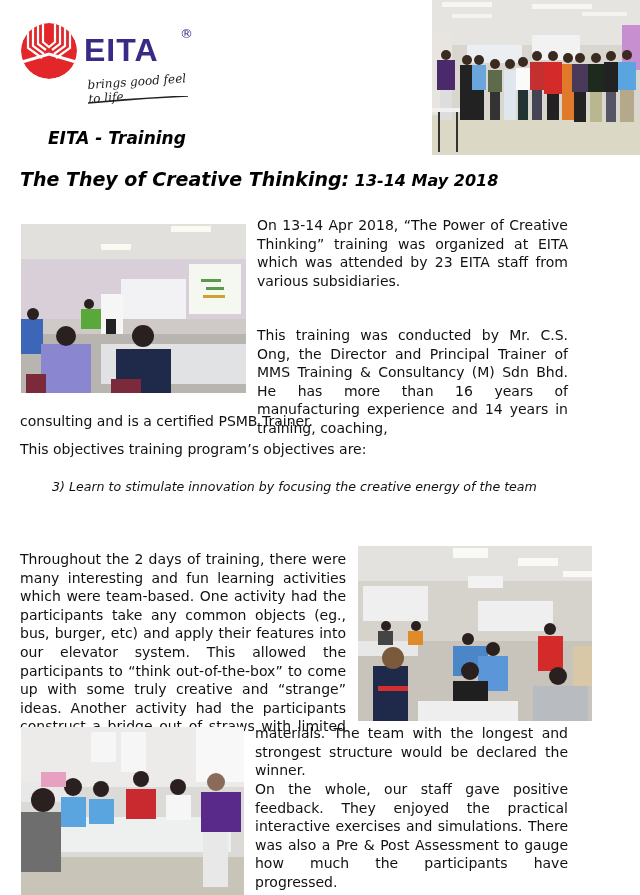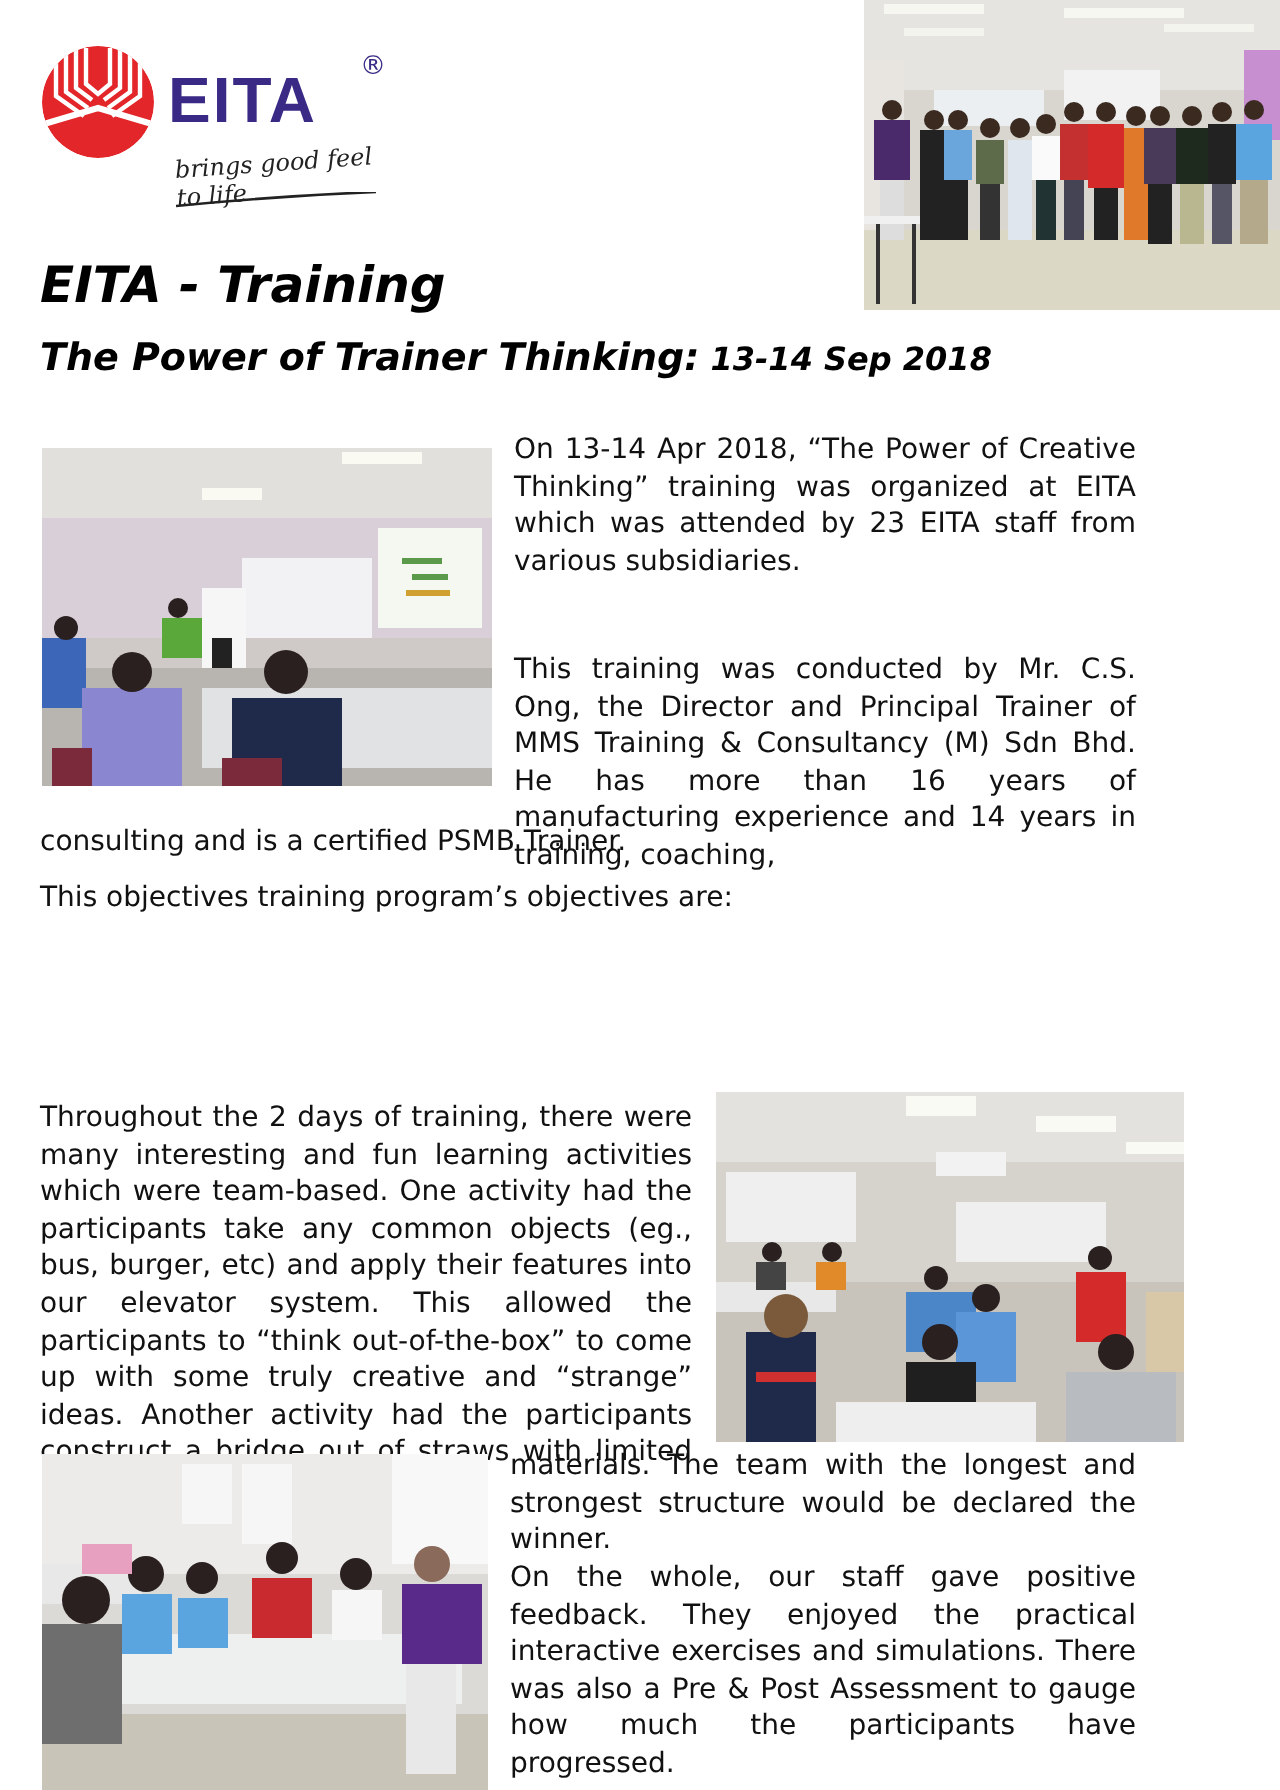--- a/index.html
+++ b/index.html
@@ -10,21 +10,21 @@
     .logo-mark { position: absolute; left: 0; top: 2px; width: 58px; height: 58px; }
     .logo-word { position: absolute; left: 64px; top: 4px; font-family: "Liberation Sans", sans-serif; font-weight: bold; font-size: 32px; letter-spacing: 1px; color: #3a2a86; line-height: 52px; }
     .logo-reg { position: absolute; left: 160px; top: 6px; font-size: 13px; color: #3a2a86; }
     .logo-tag { position: absolute; left: 68px; top: 58px; font-family: "DejaVu Serif", serif; font-style: italic; font-size: 12px; color: #222; transform: rotate(-4deg); transform-origin: left center; }
     .logo-swoosh { position: absolute; left: 68px; top: 76px; width: 100px; height: 8px; }
 
     .photo { position: absolute; overflow: hidden; }
     .photo svg { display: block; width: 100%; height: 100%; }
 
     .title { position: absolute; left: 20px; font-family: "DejaVu Sans", sans-serif; font-weight: bold; font-style: italic; color: #000; white-space: nowrap; }
-    .title-1 { top: 128px; font-size: 25px; }
+    .title-1 { top: 128px; font-size: 17px; margin-left: 28px; }
     .title-2 { top: 168px; font-size: 19px; }
     .title-2 .date { font-size: 16px; }
 
     .para { position: absolute; font-family: "DejaVu Sans", sans-serif; font-size: 14px; line-height: 18.6px; color: #111; text-align: justify; }
     .para-last { text-align-last: left; }
 
     .objectives { position: absolute; left: 52px; top: 477px; font-style: italic; font-size: 12.6px; line-height: 19px; list-style: none; }
   </style>
 </head>
 <body>
@@ -113,21 +113,21 @@
       </g>
     </g>
     <rect x="0" y="108" width="28" height="4" fill="#f0f0f0"></rect>
       <rect x="6" y="112" width="2" height="40" fill="#333"></rect>
       <rect x="24" y="112" width="2" height="40" fill="#333"></rect>
   </svg>
 </div>
 
 <div class="title title-1">EITA - Training</div>
 <div class="title title-2">
-  <span>The Power of Trainer Thinking:</span><span class="date"> 13-14 Sep 2018</span>
+  <span>The They of Creative Thinking:</span><span class="date"> 13-14 May 2018</span>
 </div>
 
 <div class="photo" style="left:21px;top:224px;width:225px;height:169px;">
   <svg viewBox="0 0 225 169" preserveAspectRatio="none">
     <rect width="225" height="169" fill="#cfcac8"></rect>
     <rect width="225" height="40" fill="#e2e0dd"></rect>
     <rect x="80" y="20" width="30" height="6" fill="#fafaf2"></rect>
       <rect x="150" y="2" width="40" height="6" fill="#fafaf2"></rect>
     <rect x="0" y="35" width="225" height="60" fill="#d8cfd8"></rect>
     <rect x="100" y="55" width="65" height="40" fill="#f2f2f5"></rect>
@@ -152,20 +152,21 @@
   </svg>
 </div>
 
 <div class="para para-last" style="left:257px;top:216px;width:311px;">On 13-14 Apr 2018, “The Power of Creative Thinking” training was organized at EITA which was attended by 23 EITA staff from various subsidiaries.</div>
 <div class="para" style="left:257px;top:326px;width:311px;">This training was conducted by Mr. C.S. Ong, the Director and Principal Trainer of MMS Training &amp; Consultancy (M) Sdn Bhd. He has more than 16 years of manufacturing experience and 14 years in training, coaching,</div>
 <div class="para para-last" style="left:20px;top:412px;width:560px;">consulting and is a certified PSMB Trainer.</div>
 
 <div class="para para-last" style="left:20px;top:440px;width:560px;">This objectives training program’s objectives are:</div>
 
 <ul class="objectives">
+  <li>3) Learn to stimulate innovation by focusing the creative energy of the team</li>
 </ul>
 
 <div class="para" style="left:20px;top:550px;width:326px;">Throughout the 2 days of training, there were many interesting and fun learning activities which were team-based. One activity had the participants take any common objects (eg., bus, burger, etc) and apply their features into our elevator system. This allowed the participants to “think out-of-the-box” to come up with some truly creative and “strange” ideas. Another activity had the participants construct a bridge out of straws with limited building</div>
 
 <div class="photo" style="left:358px;top:546px;width:234px;height:175px;">
   <svg viewBox="0 0 234 175" preserveAspectRatio="none">
     <rect width="234" height="175" fill="#d6d3cc"></rect>
     <rect width="234" height="35" fill="#e4e2de"></rect>
     <rect x="95" y="2" width="35" height="10" fill="#fafaf4"></rect>
       <rect x="160" y="12" width="40" height="8" fill="#fafaf4"></rect>

